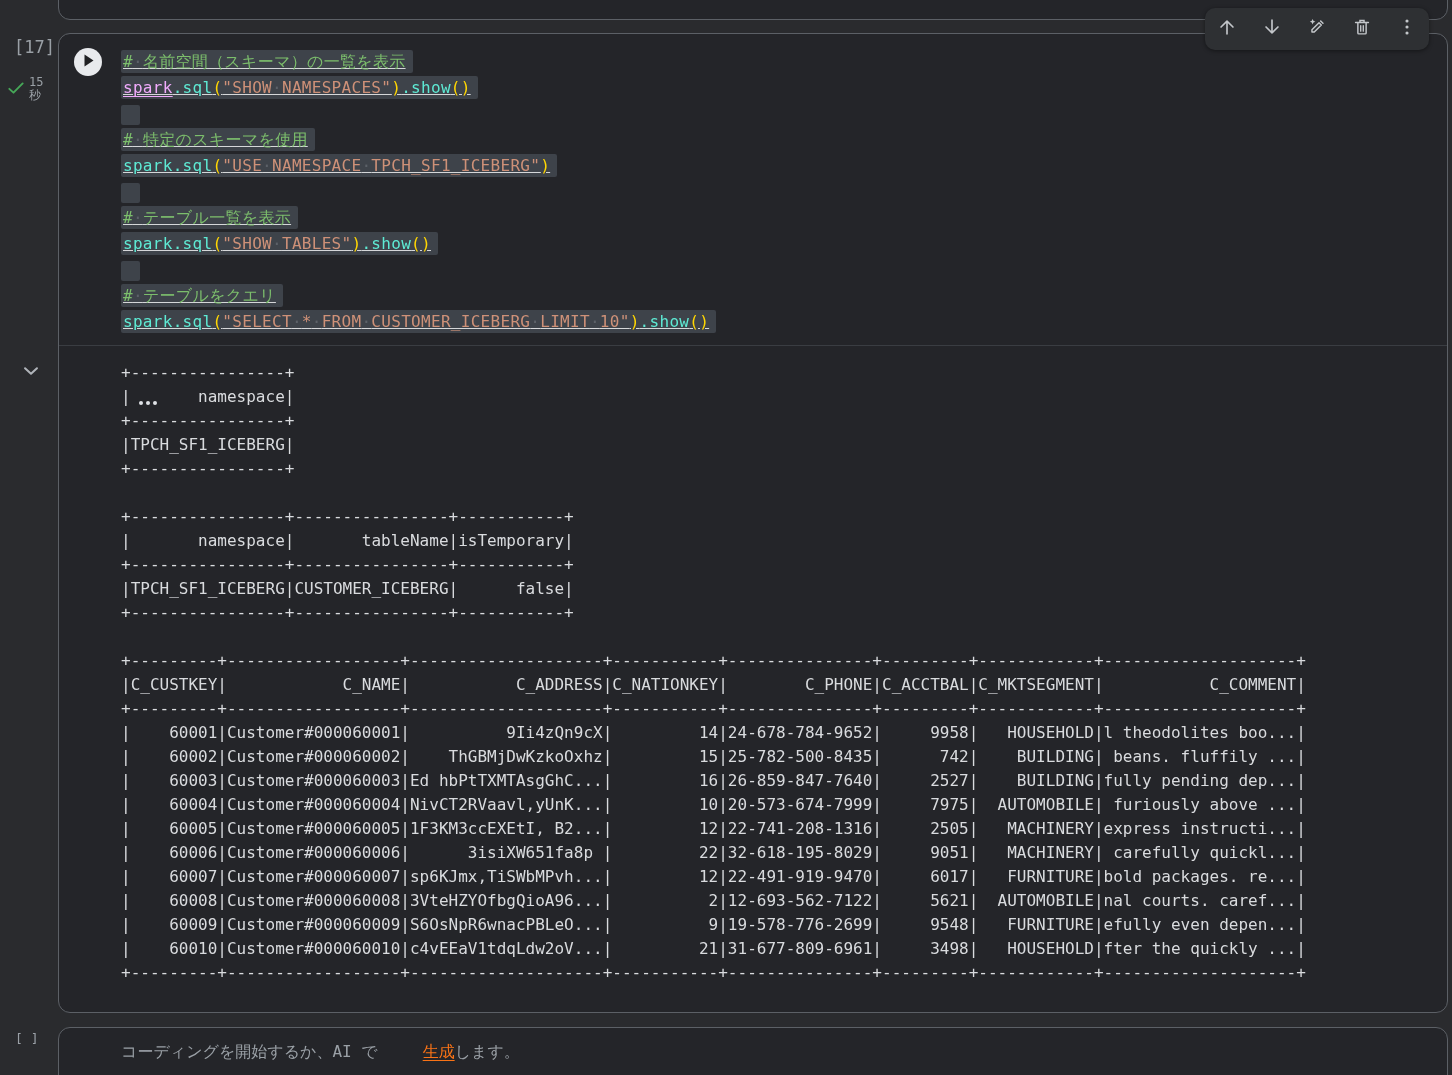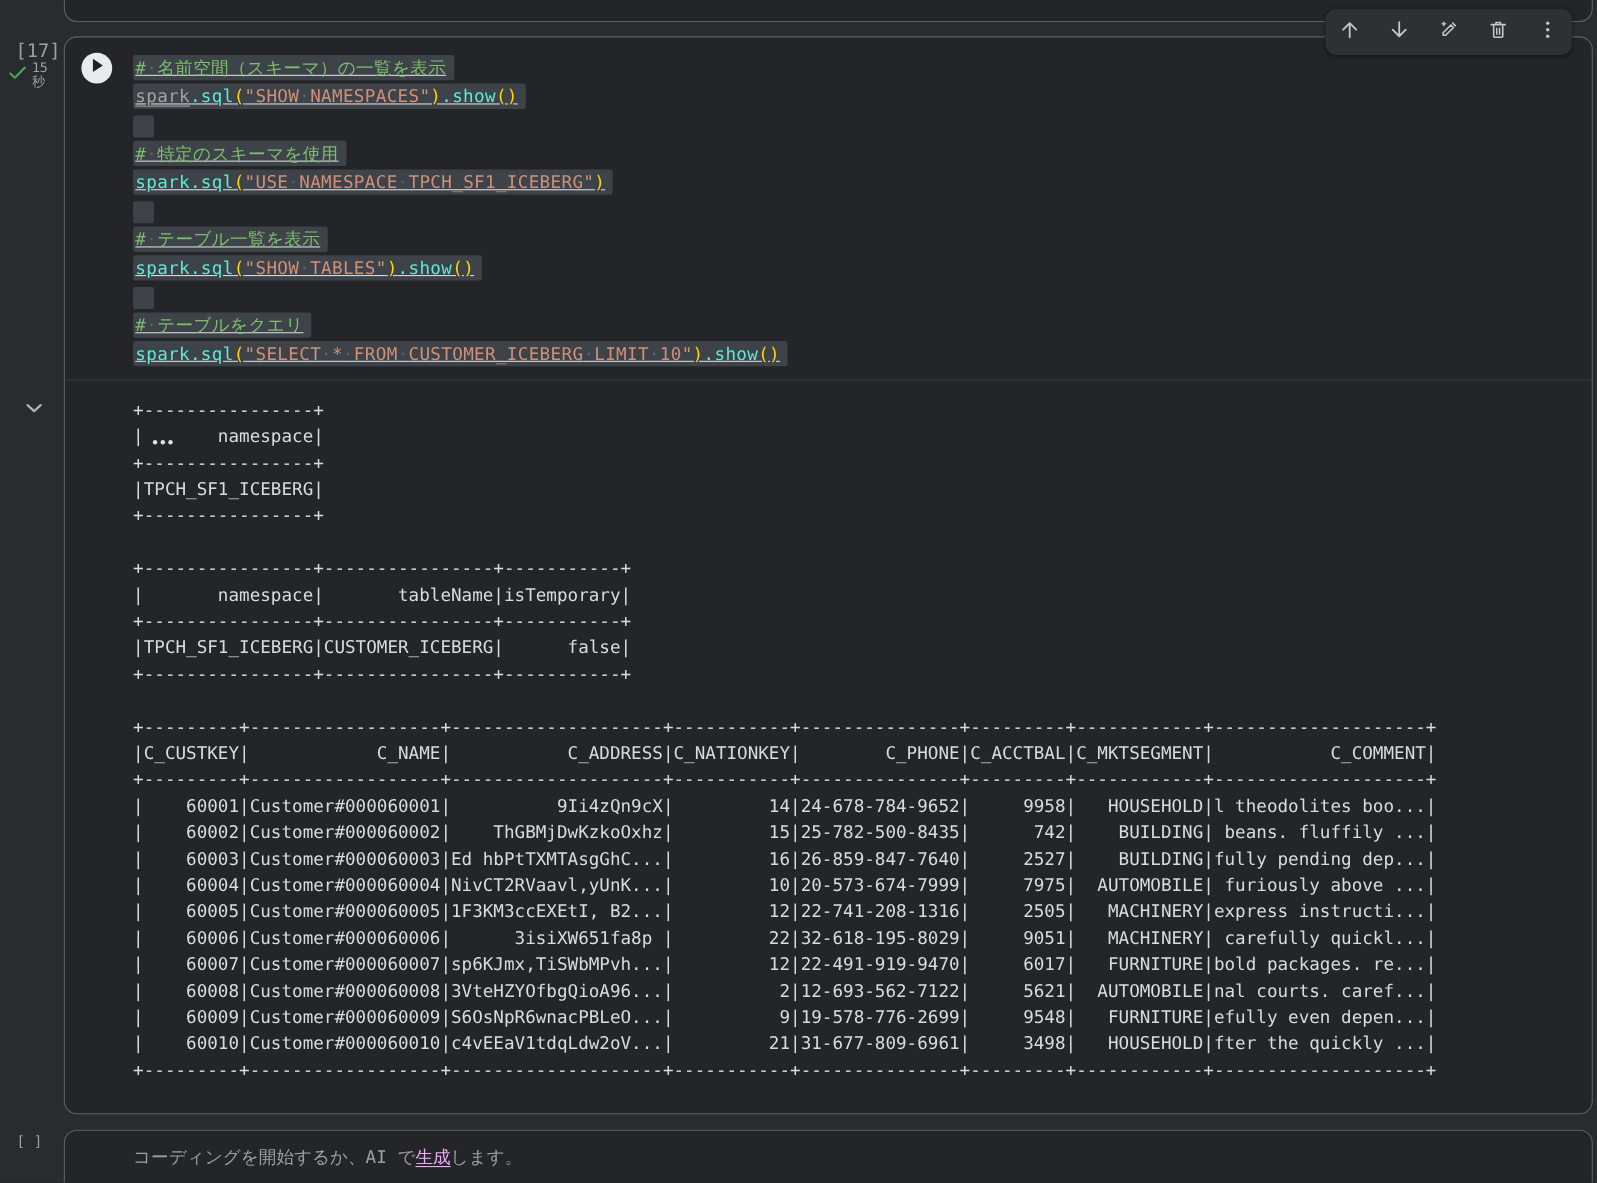--- a/index.html
+++ b/index.html
@@ -21,21 +21,21 @@
   #main-cell{left:58px;right:4px;top:33px;height:980px;}
   #next-cell{left:58px;right:4px;top:1027px;height:72px;}
 
   
   .gutter-text{
     position:absolute;
     font-family:"DejaVu Sans Mono", monospace;
     color:#9aa0a6;
   }
   #exec-count{left:14px;top:37px;font-size:17px;}
-  #exec-status{position:absolute;left:6px;top:56px;display:flex;align-items:flex-end;}
+  #exec-status{position:absolute;left:6px;top:78px;display:flex;align-items:flex-end;}
   #exec-time{font-family:"DejaVu Sans Mono", monospace;font-size:12px;line-height:13px;color:#9aa0a6;margin-left:3px;margin-top:-2px;}
   #next-prompt{left:15px;top:1031px;font-size:13px;}
 
   
   #run-btn{
     position:absolute;left:15px;top:14px;width:28px;height:28px;
     border-radius:50%;background:#e8eaed;
     display:flex;align-items:center;justify-content:center;
     cursor:pointer;
   }
@@ -47,21 +47,21 @@
     font-size:16px;line-height:26px;letter-spacing:0.3px;
     color:#d5d7d9;white-space:pre;
   }
   .code-line{height:26px;}
   .code-sel{background:#3e434a;border-radius:2px;padding:2px 7px 2px 2px;text-decoration:underline;}
   .code-sel-blank{display:inline-block;width:19px;height:20px;vertical-align:middle;padding:0;}
   .tok-cm{color:#7cbe6c;}
   .tok-df{color:#5eead4;}
   .tok-st{color:#ce9178;}
   .tok-pa{color:#ffd602;}
-  .tok-lk{color:#a3a3a3;text-decoration:underline;text-underline-offset:3px;}
+  .tok-lk{color:#f0abfc;text-decoration:underline;text-underline-offset:3px;}
   .tok-ws{color:#5c6168;}
 
   #editor-output-divider{
     position:absolute;left:0;right:0;top:311px;height:1px;background:#3a3d42;
   }
 
   
   #output-text{
     position:absolute;left:62px;top:327px;margin:0;
     font-family:"DejaVu Sans Mono", monospace;
@@ -80,21 +80,21 @@
     z-index:10;
   }
   .tb-btn{width:36px;height:36px;display:flex;align-items:center;justify-content:center;cursor:pointer;border-radius:50%;}
 
   
   #placeholder{
     position:absolute;left:121px;top:1042px;
     font-family:"DejaVu Sans Mono", monospace;
     font-size:16px;color:#9aa0a6;white-space:pre;
   }
-  #placeholder a{color:#f0abfc;text-decoration:underline;text-underline-offset:3px;cursor:pointer;}
+  #placeholder a{color:#f97316;text-decoration:underline;text-underline-offset:3px;cursor:pointer;margin-left:45px;}
 </style>
 </head>
 <body>
 
 <div id="prev-cell" class="cell-box"></div>
 
 <div id="cell-toolbar">
   <div class="tb-btn">
     <span>
       <svg width="22" height="22" viewBox="0 0 24 24">

